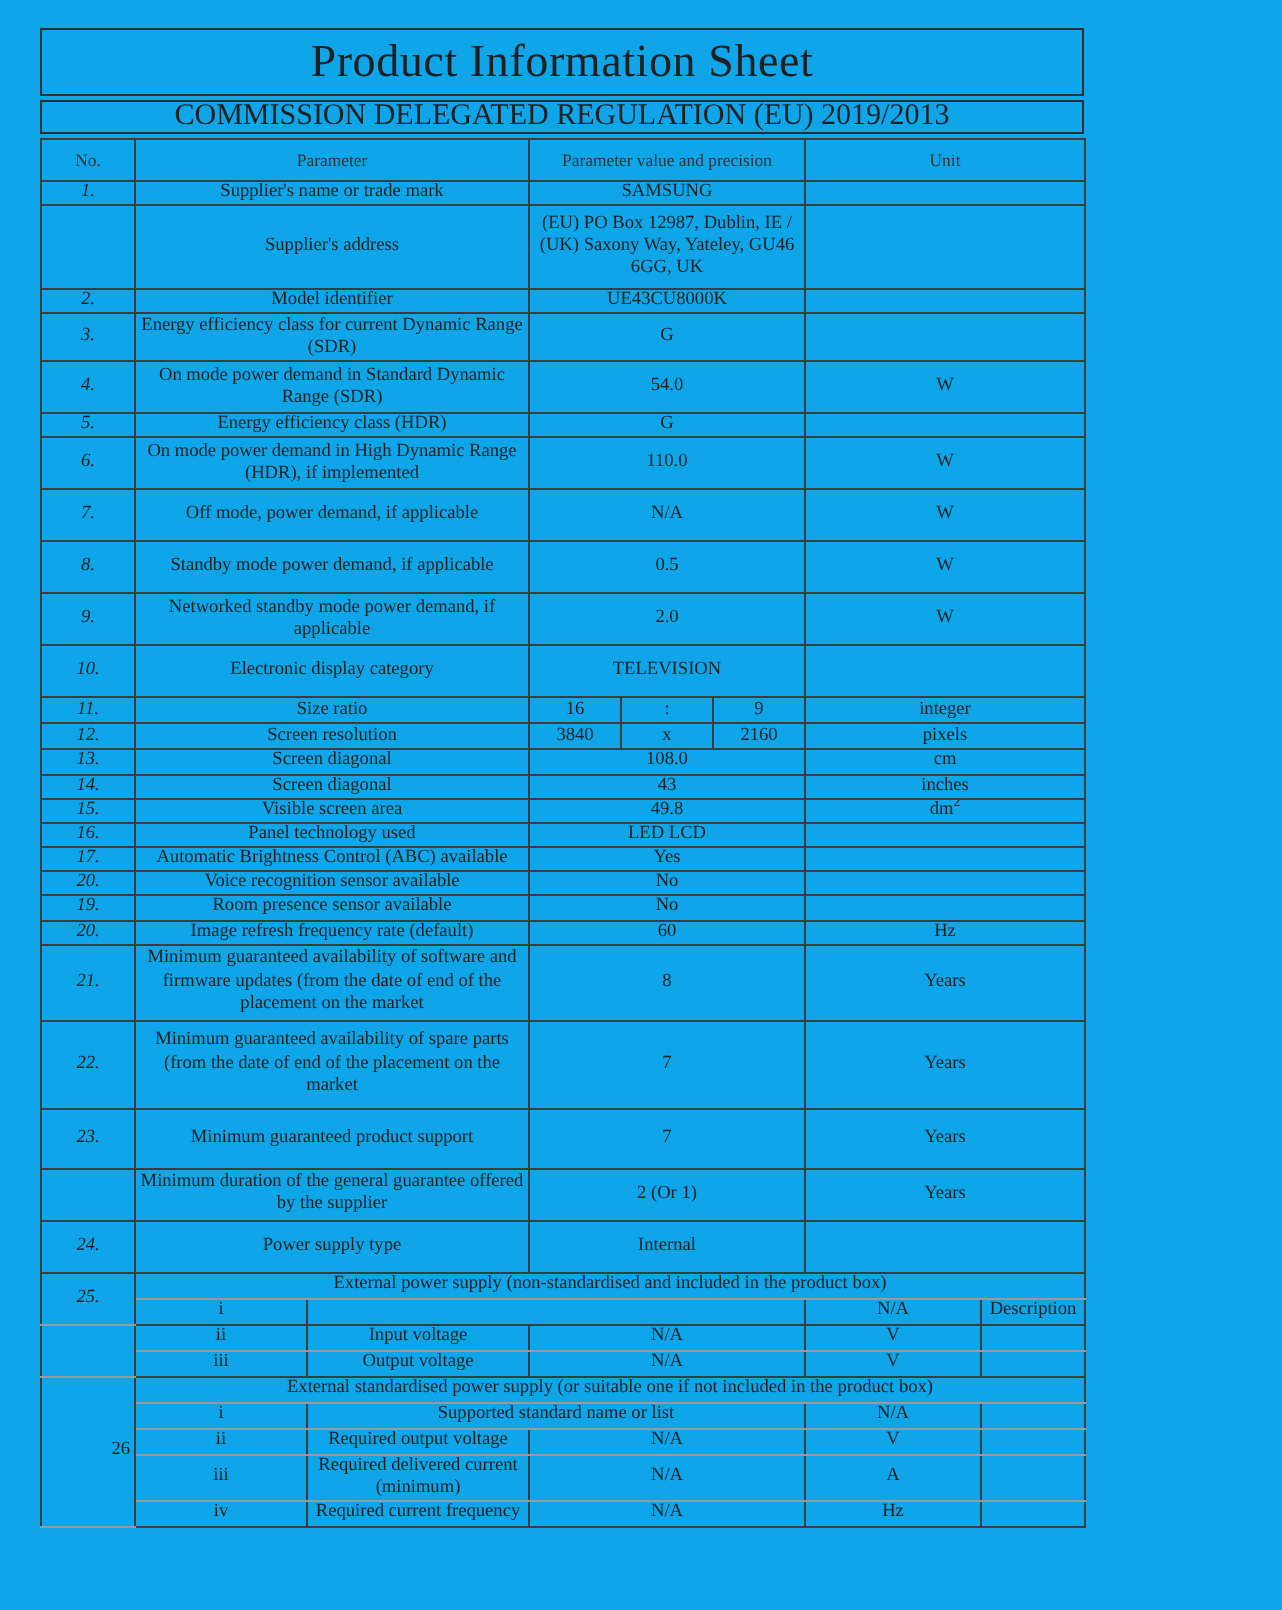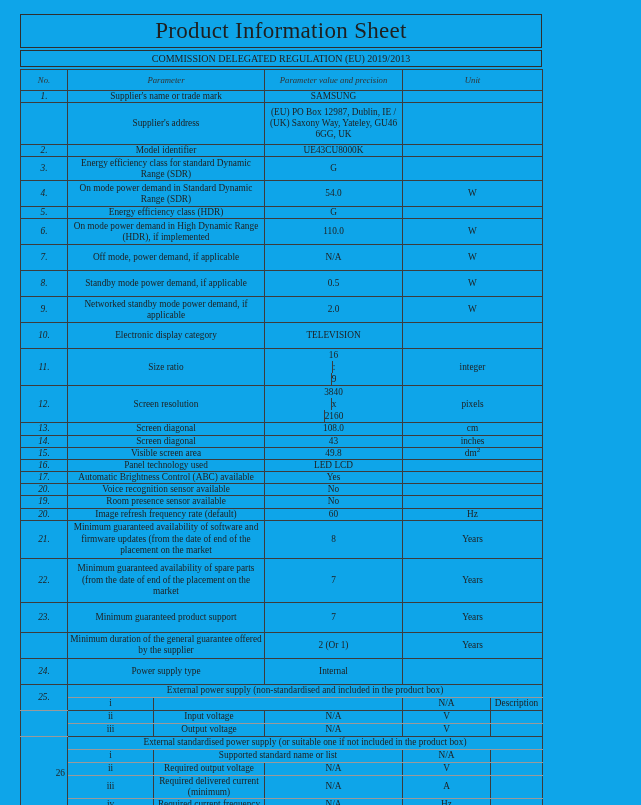--- a/index.html
+++ b/index.html
@@ -9,34 +9,34 @@
     font-family:"Liberation Serif","DejaVu Serif",serif;color:#1f1f1f;
   }
   .title-box{
     width:522px;height:34px;border:1px solid #2f2f2f;box-sizing:border-box;
     display:flex;align-items:center;justify-content:center;
     font-size:23px;letter-spacing:.3px;
   }
   .subtitle-box{
     width:522px;height:17px;border:1px solid #2f2f2f;box-sizing:border-box;
     margin-top:2px;display:flex;align-items:center;justify-content:center;
-    font-size:10px;
+    font-size:15px;
   }
   table.sheet{
     margin-top:2px;border-collapse:collapse;table-layout:fixed;width:522px;
     border:1px solid #2f2f2f;
   }
   .sheet th,.sheet td{
     border:1px solid #3c3c3c;text-align:center;vertical-align:middle;
     padding:0 2px;font-size:9.3px;line-height:1.2;color:#1f1f1f;
     font-family:"Liberation Serif","DejaVu Serif",serif;overflow:hidden;
     word-wrap:break-word;
   }
   .sheet thead tr{height:21px;}
-  .sheet thead th{font-weight:normal;font-size:8.7px;color:#333;font-style:italic;}
+  .sheet thead th{font-weight:normal;font-size:8.7px;color:#333;}
   td.no{font-style:italic;}
   td.no.upright{font-style:normal;text-align:right;}
   
   #main-rows tr{height:12px;}
   #main-rows tr:nth-child(2){height:42px;}
   #main-rows tr:nth-child(4){height:24px;}
   #main-rows tr:nth-child(5),#main-rows tr:nth-child(7),#main-rows tr:nth-child(8),
   #main-rows tr:nth-child(9),#main-rows tr:nth-child(10),#main-rows tr:nth-child(11){height:26px;}
   #main-rows tr:nth-child(22){height:38px;}
   #main-rows tr:nth-child(23){height:44px;}
@@ -44,21 +44,21 @@
   #main-rows tr:nth-child(25),#main-rows tr:nth-child(26){height:26px;}
   
   #section-25 tr,#section-26 tr{height:13px;}
   tr.sec-head{height:14px;}
   tr.h26{height:26px;}
   tr.h36{height:36px;}
   
   tr.gb td{border-bottom-color:#9a9a9a;}
   
   td.split-cell{padding:0;}
-  .split{display:flex;width:100%;height:100%;align-items:center;flex-direction:column;}
+  .split{display:flex;width:100%;height:100%;align-items:flex-end;}
   .split span{flex:1;display:flex;align-items:center;justify-content:center;min-height:12px;}
   .split span + span{border-left:1px solid #3c3c3c;}
   sup{font-size:7px;vertical-align:super;line-height:0;}
 </style>
 </head>
 <body>
 
 <div class="page">
 
   <div class="title-box">Product Information Sheet</div>
@@ -97,21 +97,21 @@
           <td colspan="2"></td>
         </tr>
         <tr>
           <td class="no">2.</td>
           <td colspan="2">Model identifier</td>
           <td>UE43CU8000K</td>
           <td colspan="2"></td>
         </tr>
         <tr>
           <td class="no">3.</td>
-          <td colspan="2">Energy efficiency class for standard Dynamic Range (SDR)</td>
+          <td colspan="2">Energy efficiency class for current Dynamic Range (SDR)</td>
           <td>G</td>
           <td colspan="2"></td>
         </tr>
         <tr>
           <td class="no">4.</td>
           <td colspan="2">On mode power demand in Standard Dynamic Range (SDR)</td>
           <td>54.0</td>
           <td colspan="2">W</td>
         </tr>
         <tr>

